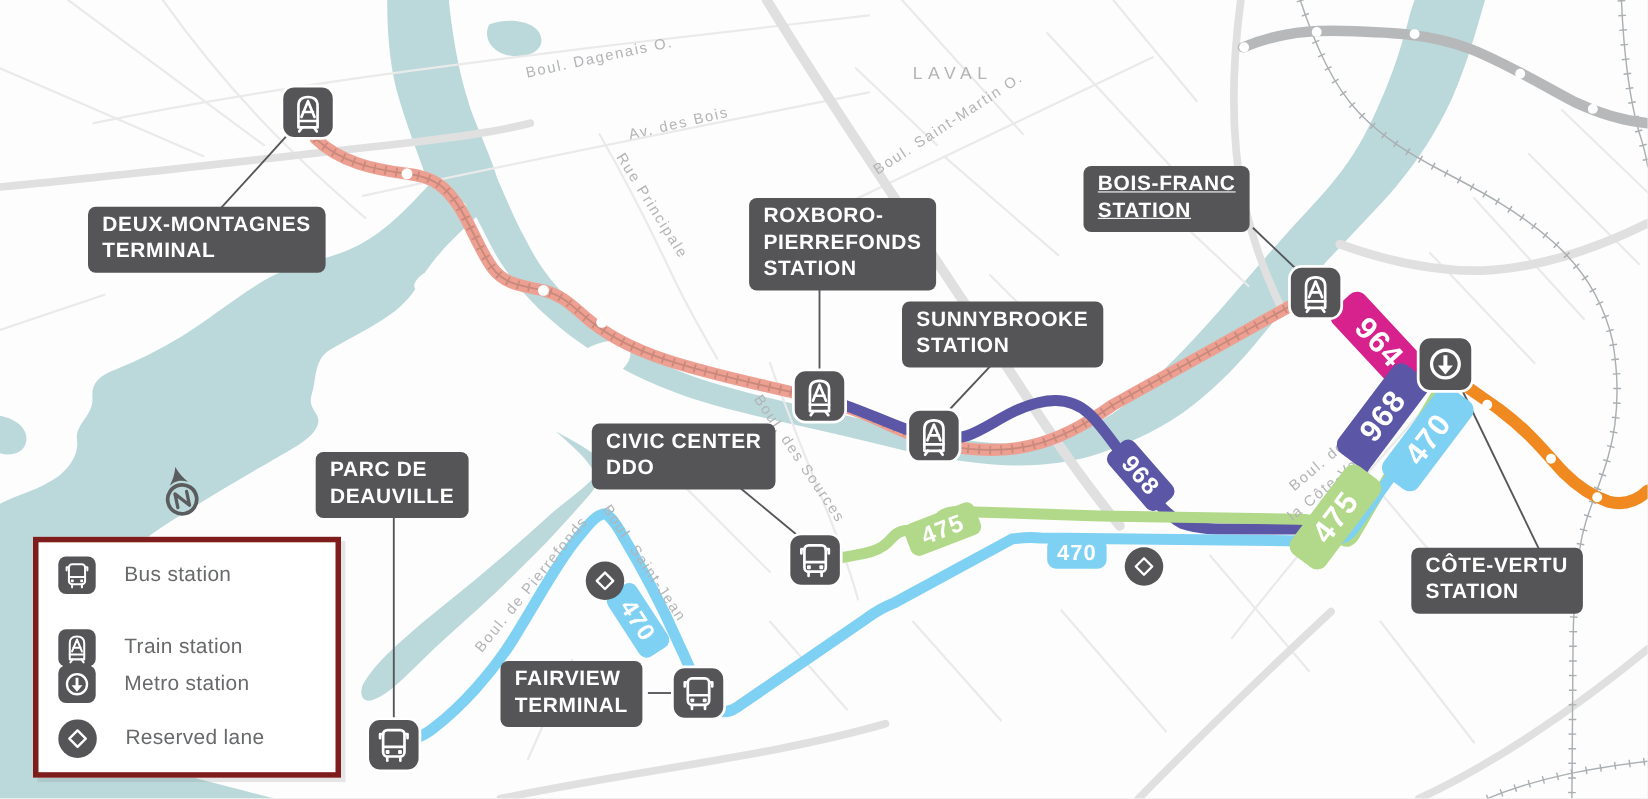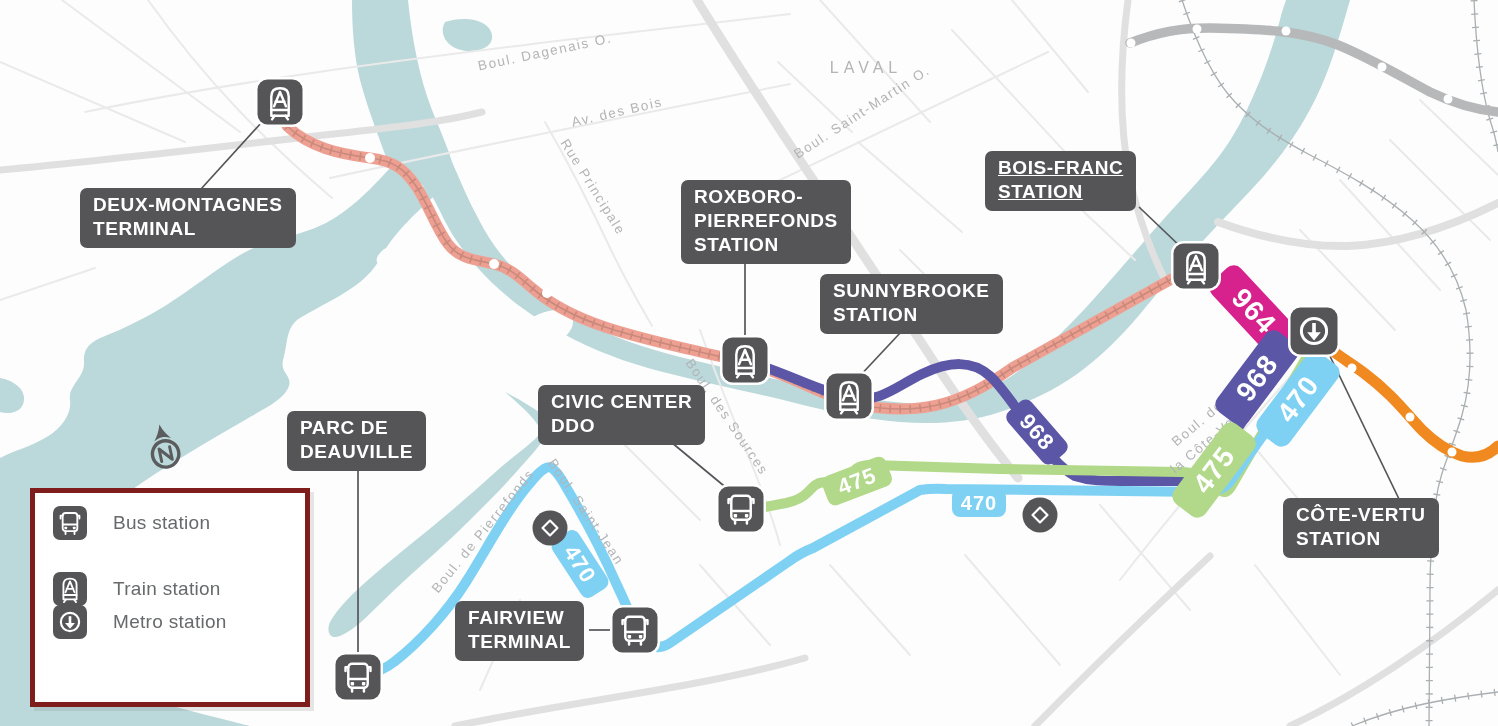--- a/index.html
+++ b/index.html
@@ -382,15 +382,23 @@
           <svg viewBox="0 0 44 44">
             <g fill="none" stroke="#fff">
               <circle cx="22" cy="22" r="11.8" stroke-width="2.8"></circle>
               <path d="M22,14.5 V24" stroke-width="3.4"></path>
             </g>
             <path d="M22,30.8 L15.6,23.2 H28.4 Z" fill="#fff"></path>
           </svg>
         </span>
       <span class="ltxt">Metro station</span>
     </div>
+    <div class="lrow res" style="top:160px;">
+      <span class="lic">
+          <svg viewBox="0 0 44 44">
+            <path d="M22,12.6 L31.4,22 L22,31.4 L12.6,22 Z" fill="none" stroke="#fff" stroke-width="2.7" stroke-linejoin="round"></path>
+          </svg>
+        </span>
+      <span class="ltxt">Reserved lane</span>
+    </div>
   </div>
 
 </div>
 
 </body></html>

